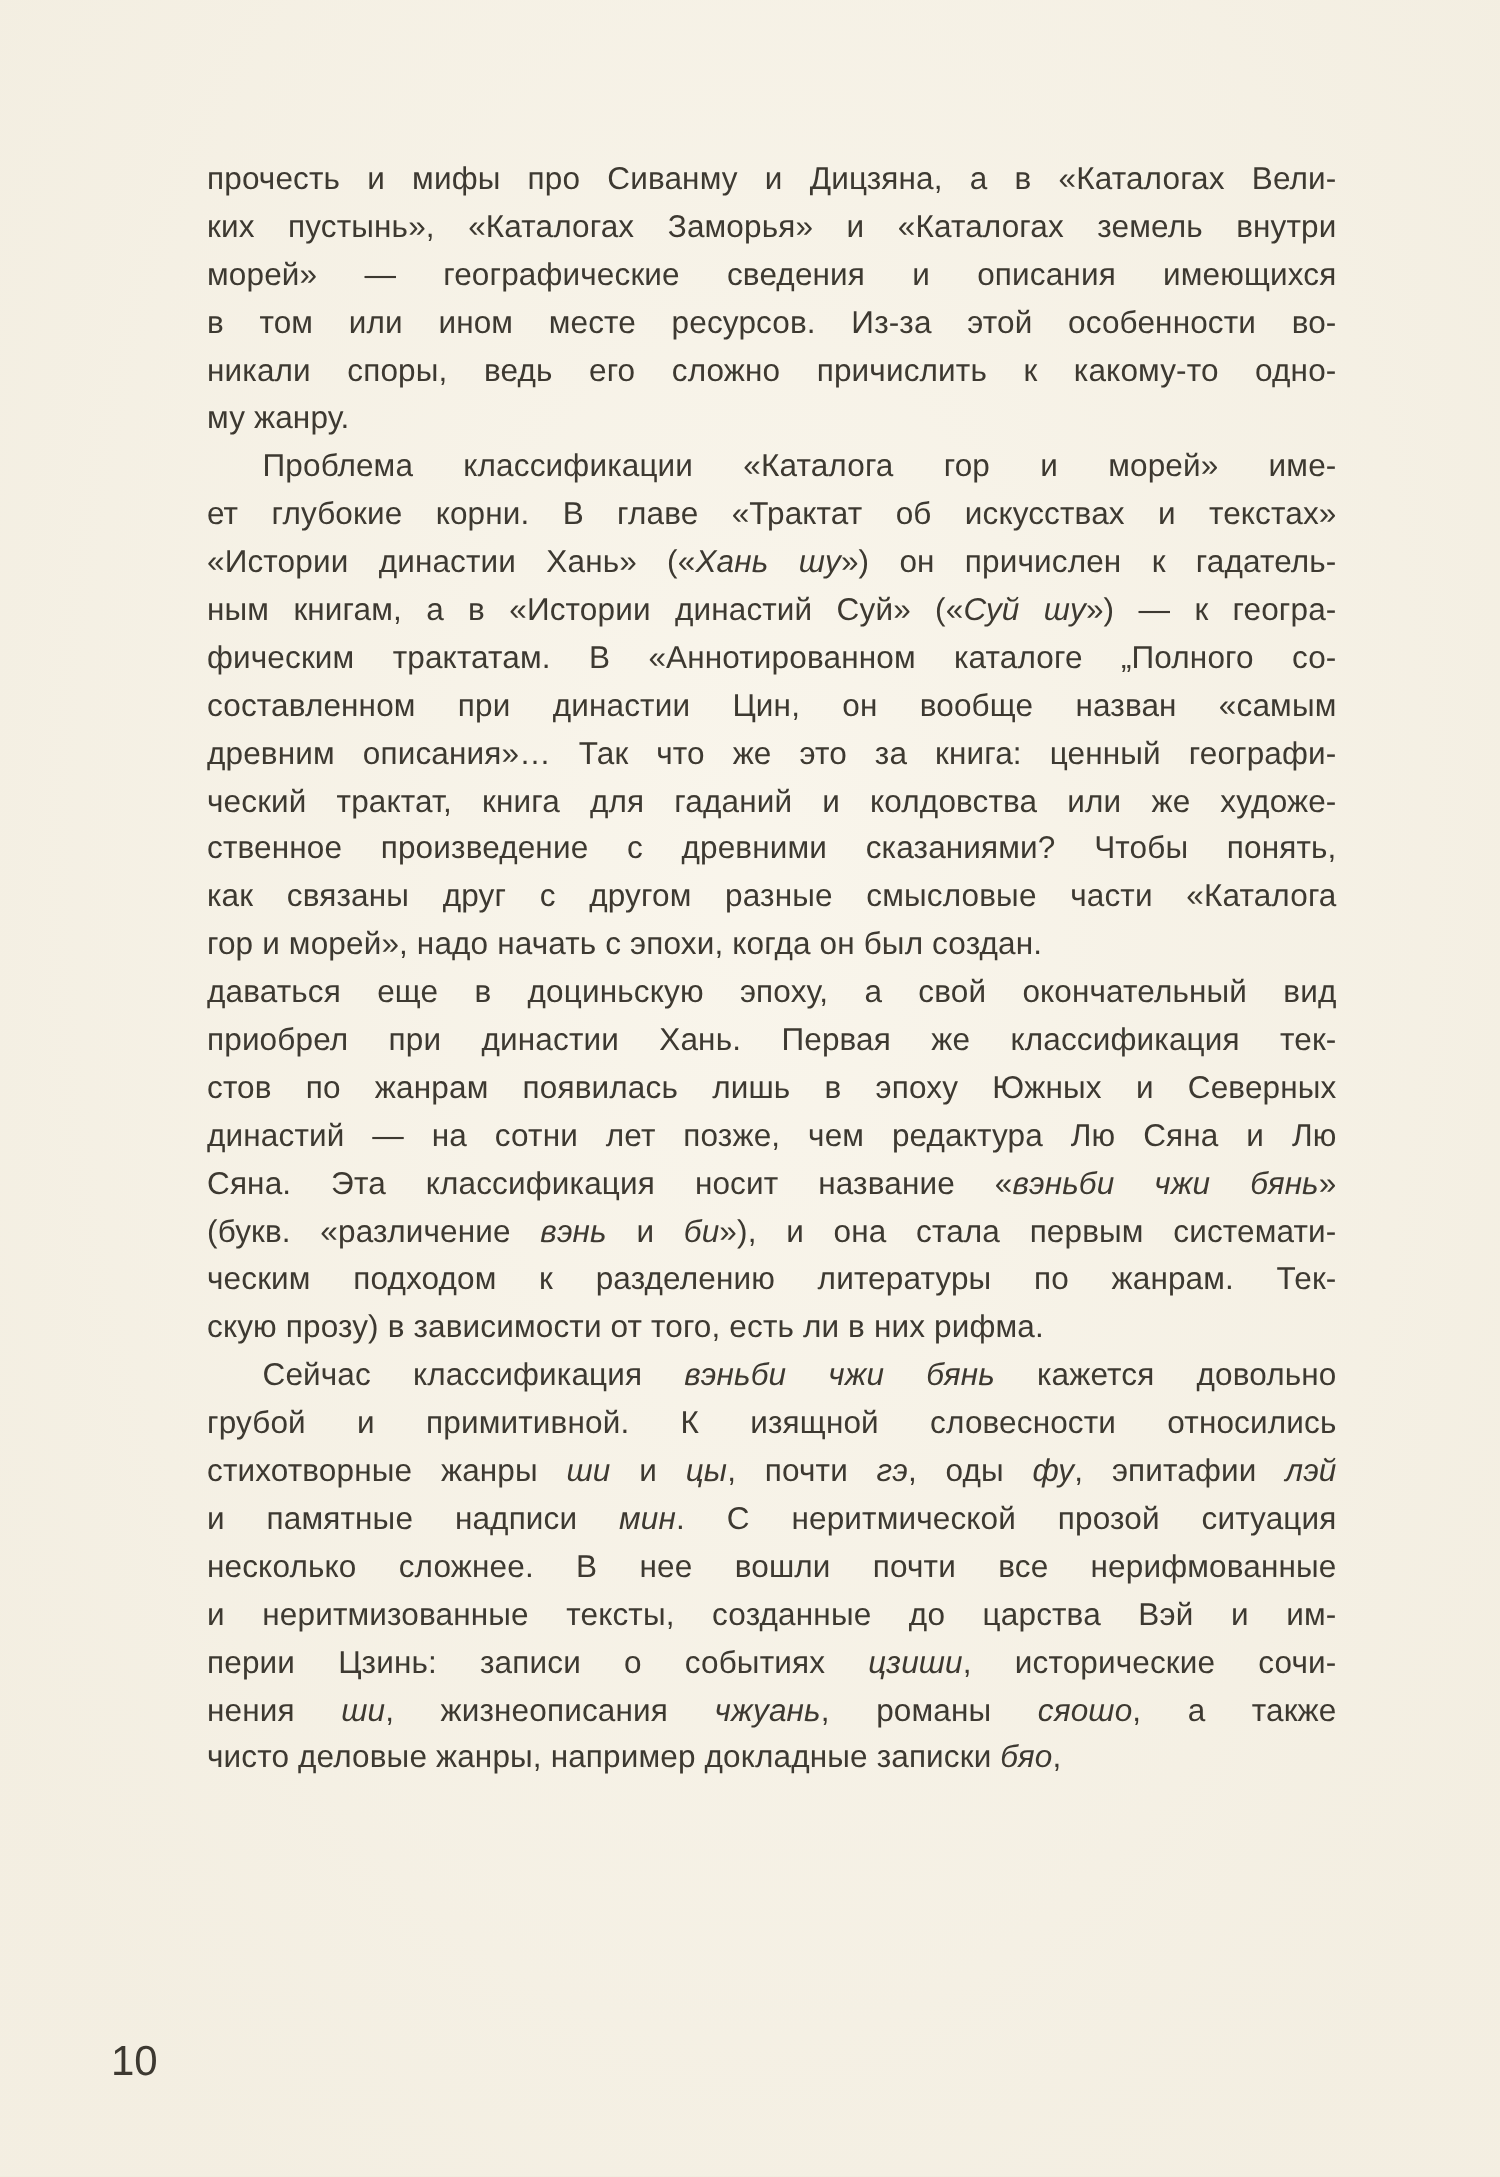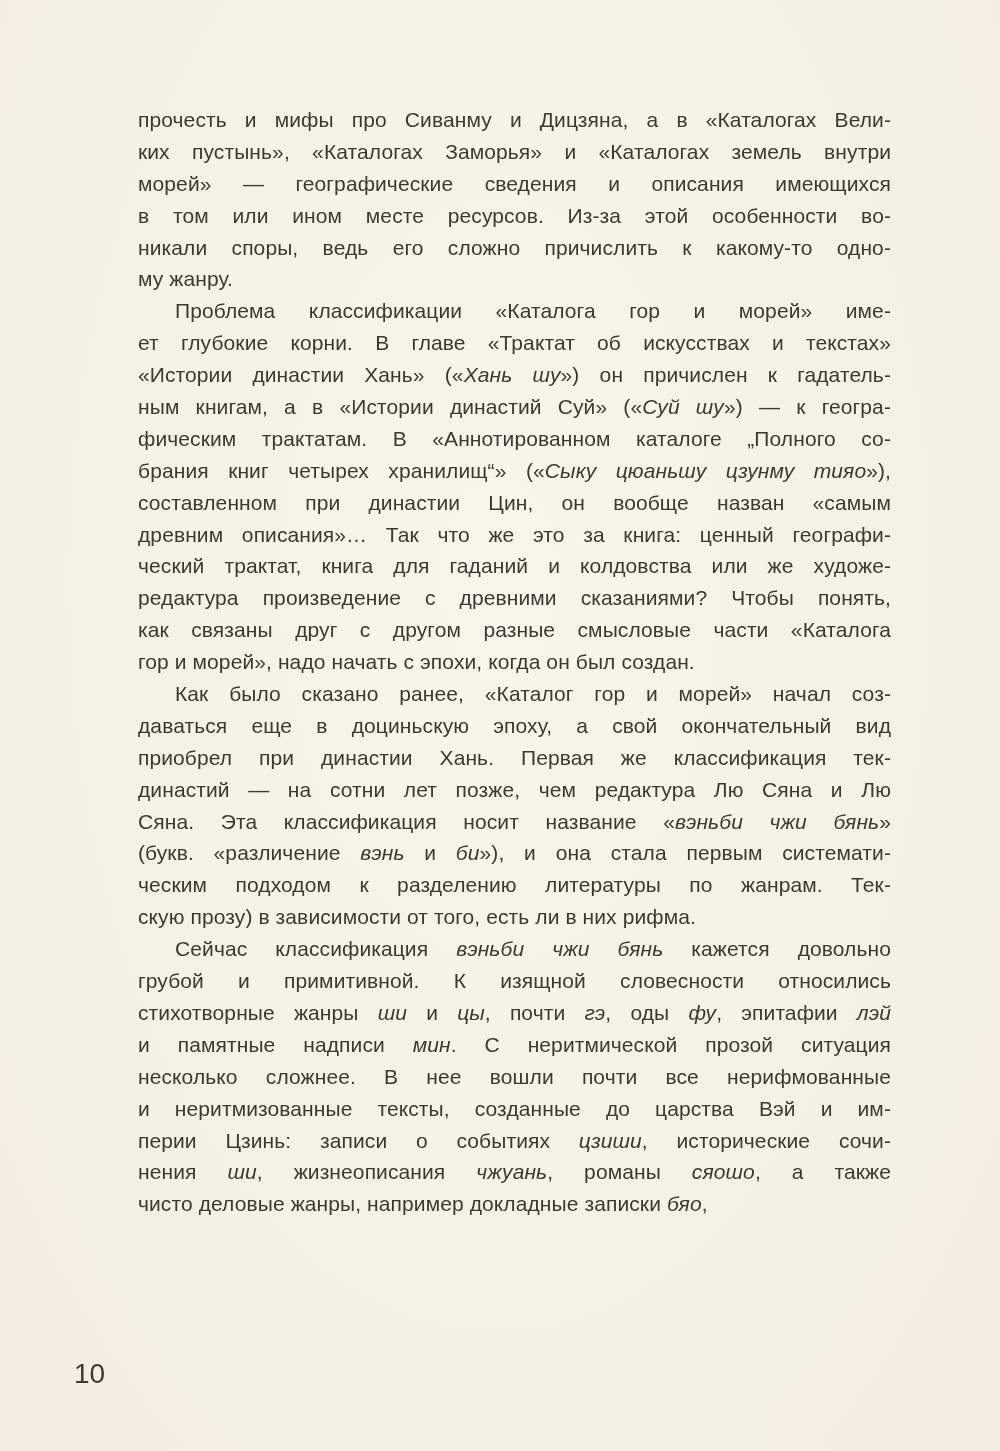--- a/index.html
+++ b/index.html
@@ -68,32 +68,31 @@
         <div class="line"><span>в том или ином месте ресурсов. Из-за этой особенности во-</span></div>
         <div class="line"><span>никали споры, ведь его сложно причислить к какому-то одно-</span></div>
         <div class="line last"><span>му жанру.</span></div>
       </div>
       <div class="para">
         <div class="line first-indent"><span>Проблема классификации «Каталога гор и морей» име-</span></div>
         <div class="line"><span>ет глубокие корни. В главе «Трактат об искусствах и текстах»</span></div>
         <div class="line"><span>«Истории династии Хань» («</span><span class="it">Хань шу</span><span>») он причислен к гадатель-</span></div>
         <div class="line"><span>ным книгам, а в «Истории династий Суй» («</span><span class="it">Суй шу</span><span>») — к геогра-</span></div>
         <div class="line"><span>фическим трактатам. В «Аннотированном каталоге „Полного со-</span></div>
-        <div class="line"><span>брания книг четырех хранилищ“» («</span><span class="it">Сыку цюаньшу цзунму тияо</span><span>»),</span></div>
         <div class="line"><span>составленном при династии Цин, он вообще назван «самым</span></div>
         <div class="line"><span>древним описания»… Так что же это за книга: ценный географи-</span></div>
         <div class="line"><span>ческий трактат, книга для гаданий и колдовства или же художе-</span></div>
-        <div class="line"><span>редактура произведение с древними сказаниями? Чтобы понять,</span></div>
+        <div class="line"><span>ственное произведение с древними сказаниями? Чтобы понять,</span></div>
         <div class="line"><span>как связаны друг с другом разные смысловые части «Каталога</span></div>
         <div class="line last"><span>гор и морей», надо начать с эпохи, когда он был создан.</span></div>
       </div>
       <div class="para">
-        <div class="line first-indent"><span>Как было сказано ранее, «Каталог гор и морей» начал соз-</span></div>
         <div class="line"><span>даваться еще в доциньскую эпоху, а свой окончательный вид</span></div>
         <div class="line"><span>приобрел при династии Хань. Первая же классификация тек-</span></div>
+        <div class="line"><span>стов по жанрам появилась лишь в эпоху Южных и Северных</span></div>
         <div class="line"><span>династий — на сотни лет позже, чем редактура Лю Сяна и Лю</span></div>
         <div class="line"><span>Сяна. Эта классификация носит название «</span><span class="it">вэньби чжи бянь</span><span>»</span></div>
         <div class="line"><span>(букв. «различение </span><span class="it">вэнь</span><span> и </span><span class="it">би</span><span>»), и она стала первым системати-</span></div>
         <div class="line"><span>ческим подходом к разделению литературы по жанрам. Тек-</span></div>
         <div class="line last"><span>скую прозу) в зависимости от того, есть ли в них рифма.</span></div>
       </div>
       <div class="para">
         <div class="line first-indent"><span>Сейчас классификация </span><span class="it">вэньби чжи бянь</span><span> кажется довольно</span></div>
         <div class="line"><span>грубой и примитивной. К изящной словесности относились</span></div>
         <div class="line"><span>стихотворные жанры </span><span class="it">ши</span><span> и </span><span class="it">цы</span><span>, почти </span><span class="it">гэ</span><span>, оды </span><span class="it">фу</span><span>, эпитафии </span><span class="it">лэй</span></div>

